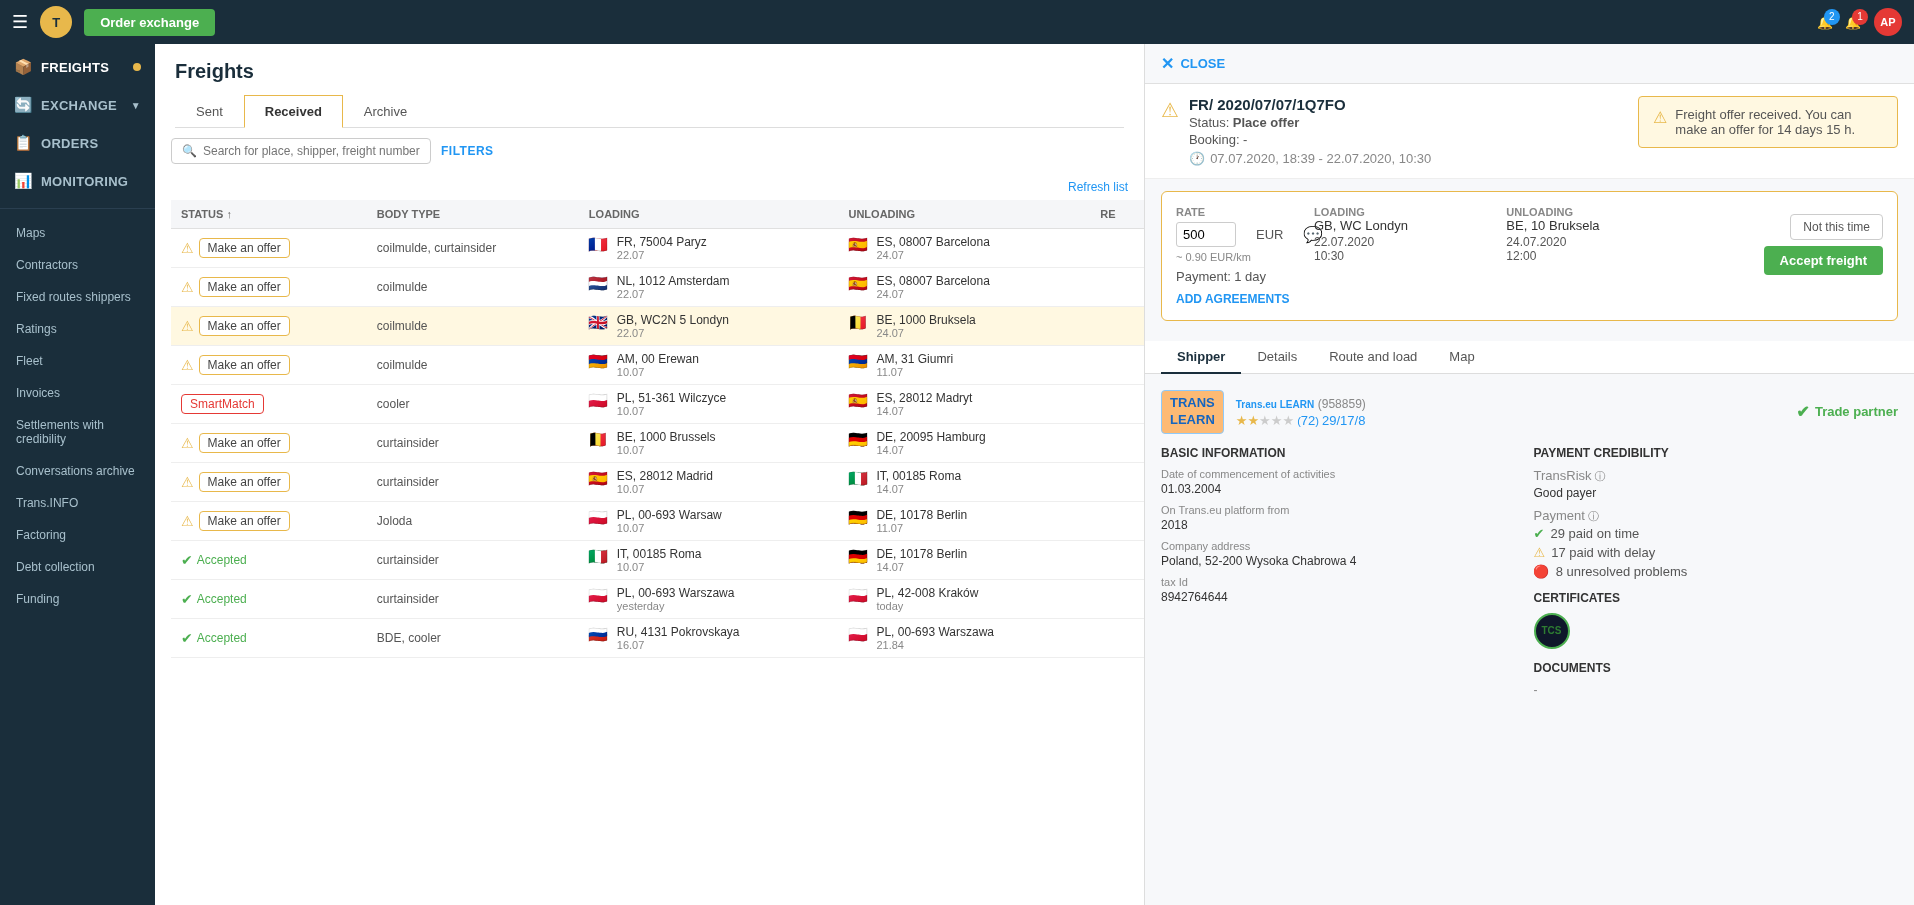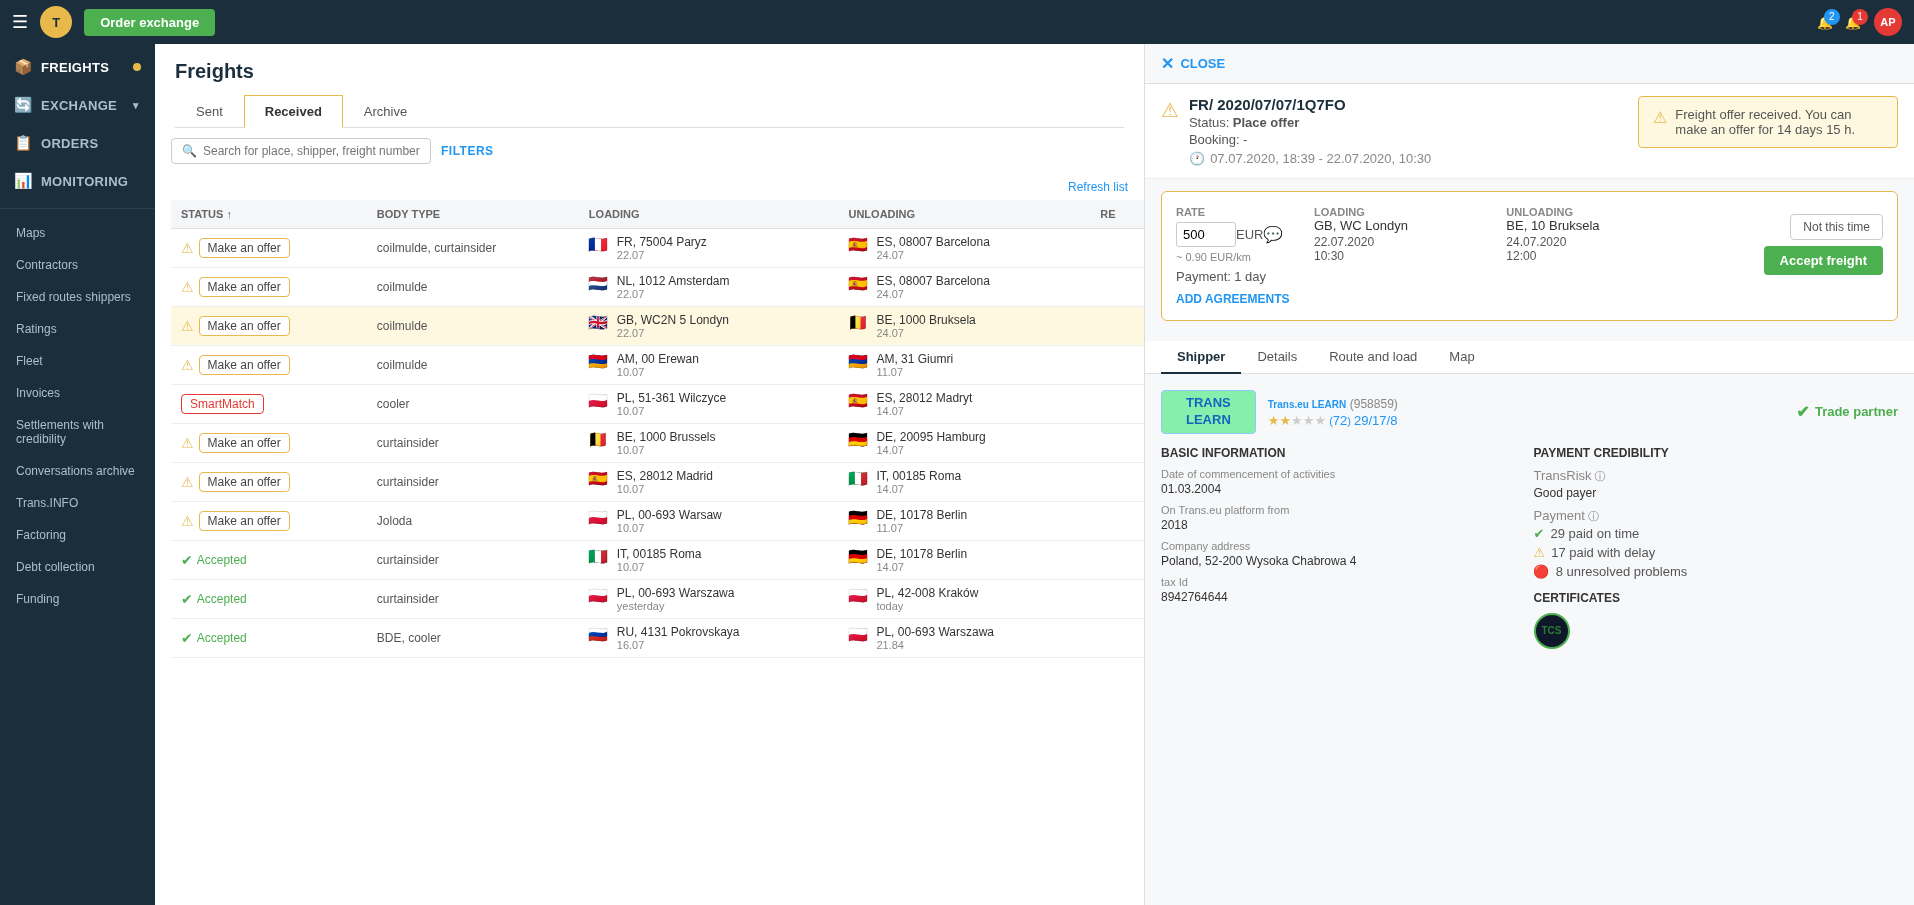--- a/index.html
+++ b/index.html
@@ -170,21 +170,21 @@
 
     
     .rate-card {
       margin: 12px 16px; border: 1.5px solid #e8b84b; border-radius: 6px;
       background: #fff; padding: 14px;
     }
     .rate-card-grid {
       display: grid; grid-template-columns: 130px 1fr 1fr 1fr; gap: 8px; align-items: start;
     }
     .rate-label { font-size: 11px; color: #888; font-weight: 700; text-transform: uppercase; }
-    .rate-value { display: flex; align-items: center; gap: 0; margin-top: 4px; }
+    .rate-value { display: flex; align-items: center; gap: 20px; margin-top: 4px; }
     .rate-input {
       border: 1px solid #ccc; border-radius: 3px; padding: 4px 6px; font-size: 13px; width: 60px;
     }
     .rate-currency { font-size: 13px; color: #555; }
     .rate-approx { font-size: 11px; color: #888; margin-top: 4px; }
     .rate-payment { font-size: 12px; color: #555; margin-top: 6px; }
     .add-agreements { color: #2196f3; font-size: 12px; cursor: pointer; margin-top: 8px; display: inline-block; font-weight: 600; }
     .rate-actions { display: flex; flex-direction: column; gap: 6px; align-items: flex-end; justify-content: flex-start; margin-top: 8px; }
     .not-this-time {
       border: 1px solid #ccc; background: #fff; border-radius: 4px;
@@ -204,21 +204,21 @@
     .detail-tabs { display: flex; border-bottom: 1px solid #ddd; background: #fff; padding: 0 16px; margin-top: 8px; }
     .detail-tab {
       padding: 8px 16px; cursor: pointer; color: #555; font-size: 13px;
       border-bottom: 2px solid transparent; margin-bottom: -1px;
     }
     .detail-tab.active { color: #1a2e3b; border-bottom-color: #1a2e3b; font-weight: 600; }
 
     .shipper-section { padding: 16px; }
     .shipper-logo-row { display: flex; align-items: center; gap: 12px; margin-bottom: 12px; }
     .shipper-logo {
-      background: #86efac; border: 1px solid #90caf9; padding: 4px 24px;
+      background: #fdba74; border: 1px solid #90caf9; padding: 4px 8px;
       border-radius: 4px; font-size: 12px; font-weight: 700; color: #1565c0;
       line-height: 1.3; text-align: center;
     }
     .shipper-name { font-size: 10px; color: #2196f3; font-weight: 600; cursor: pointer; }
     .shipper-rating { font-size: 11px; color: #888; margin-top: 2px; }
     .stars { color: #ccc; }
     .rating-counts { color: #2196f3; font-size: 11px; }
     .trade-partner-badge {
       display: flex; align-items: center; gap: 5px; color: #4caf50; font-size: 12px;
       font-weight: 600; margin-left: auto;
@@ -784,18 +784,22 @@
                   <span>8 unresolved problems</span>
                 </div>
               </div>
             </div>
 
             <div class="certificates-section">
               <div class="info-section-title">Certificates</div>
               <div class="cert-badge">TCS</div>
             </div>
 
+            <div class="documents-section">
+              <div class="info-section-title">Documents</div>
+              <div class="documents-value">-</div>
+            </div>
           </div>
         </div>
       </div>
     </div>
   </div>
 </div>
 
 </body></html>

